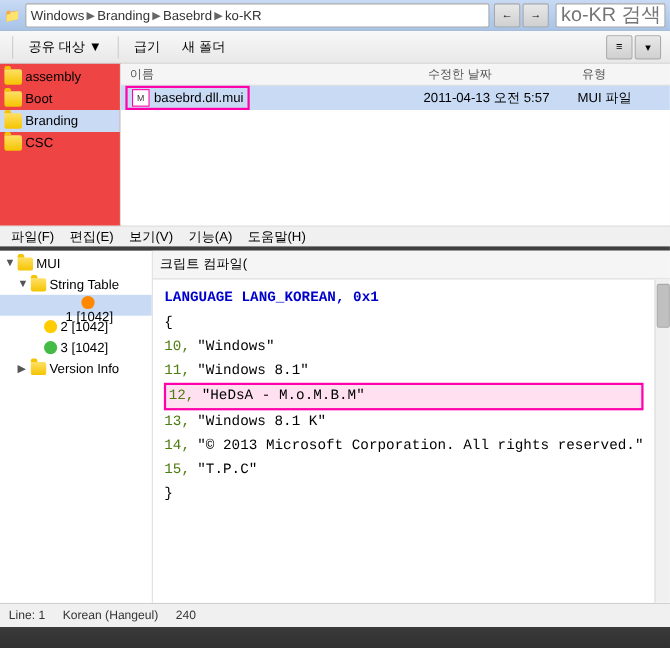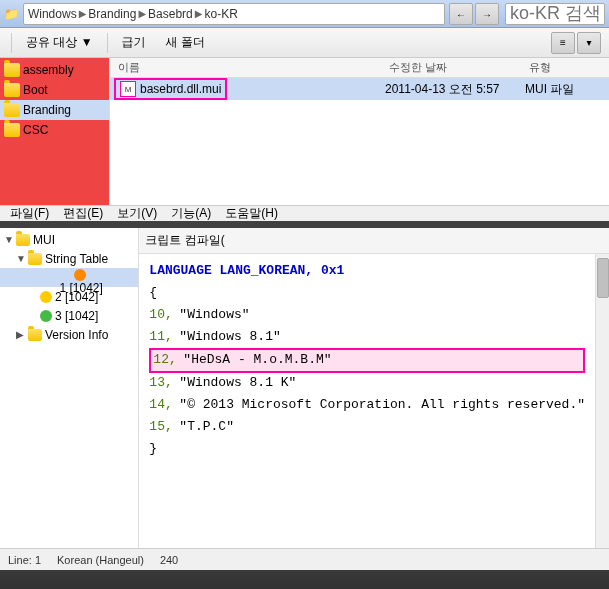--- a/index.html
+++ b/index.html
@@ -176,21 +176,21 @@
       flex-shrink: 0;
     }
 
     
     .menu-bar {
       background: #f0f0f0;
       height: 22px;
       display: flex;
       align-items: center;
       padding: 0 4px;
-      border-bottom: 7px solid #404040;
+      border-bottom: 4px solid #404040;
       gap: 2px;
     }
     .menu-item {
       padding: 0 6px;
       height: 20px;
       display: flex;
       align-items: center;
       cursor: pointer;
       font-size: 12px;
       border-radius: 2px;

